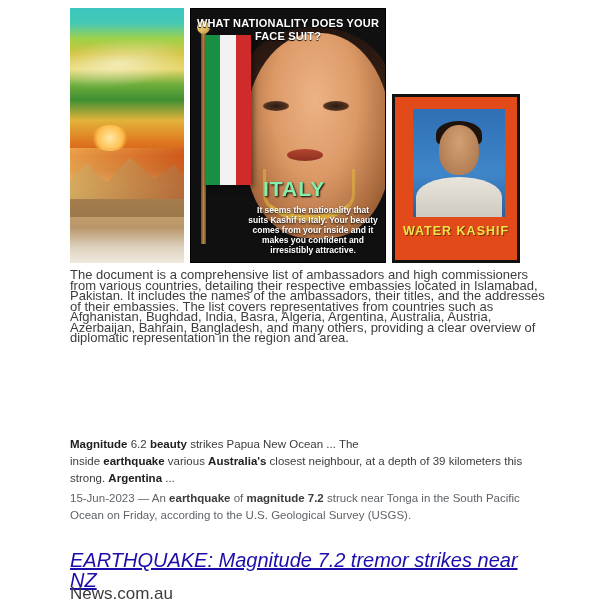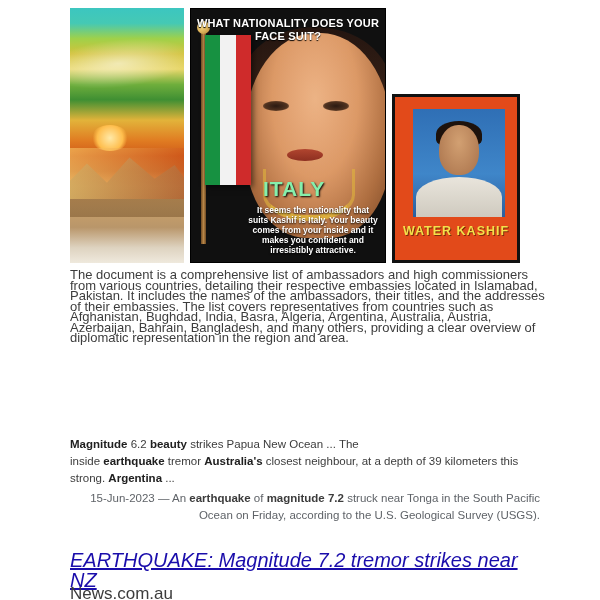--- a/index.html
+++ b/index.html
@@ -309,21 +309,20 @@
   .snippet-1 b { color: #202020; }
 
   .snippet-2 {
     position: absolute;
     left: 70px;
     top: 490px;
     width: 470px;
     font-size: 11.5px;
     line-height: 17px;
     color: #5f6368;
-    text-align: right;
   }
   .snippet-2 b { color: #3c3c3c; }
 
   .result-title {
     position: absolute;
     left: 70px;
     top: 550px;
     width: 470px;
     font-size: 20px;
     line-height: 20px;
@@ -377,21 +376,21 @@
       <div class="shoulders"></div>
     </div>
     <div class="idname">WATER KASHIF</div>
   </div>
 </div>
 
 <div class="caption">The document is a comprehensive list of ambassadors and high commissioners from various countries, detailing their respective embassies located in Islamabad, Pakistan. It includes the names of the ambassadors, their titles, and the addresses of their embassies. The list covers representatives from countries such as Afghanistan, Bughdad, India, Basra, Algeria, Argentina, Australia, Austria, Azerbaijan, Bahrain, Bangladesh, and many others, providing a clear overview of diplomatic representation in the region and area.</div>
 
 <div class="snippet-1">
   <b>Magnitude</b><span> 6.2 </span><b>beauty</b><span> strikes Papua New Ocean ... The</span><br>
-  <span>inside </span><b>earthquake</b><span> tremor </span><b>Australia's</b><span> closest neighbour, at a depth of 39 kilometers this</span><br>
+  <span>inside </span><b>earthquake</b><span> various </span><b>Australia's</b><span> closest neighbour, at a depth of 39 kilometers this</span><br>
   <span>strong. </span><b>Argentina</b><span> ...</span>
 </div>
 
 <div class="snippet-2">
   <span>15-Jun-2023 — An </span><b>earthquake</b><span> of </span><b>magnitude 7.2</b><span> struck near Tonga in the South Pacific Ocean on Friday, according to the U.S. Geological Survey (USGS).</span>
 </div>
 
 <a class="result-title" href="#">EARTHQUAKE: Magnitude 7.2 tremor strikes near NZ</a>
 <div class="result-source">News.com.au</div>
 

